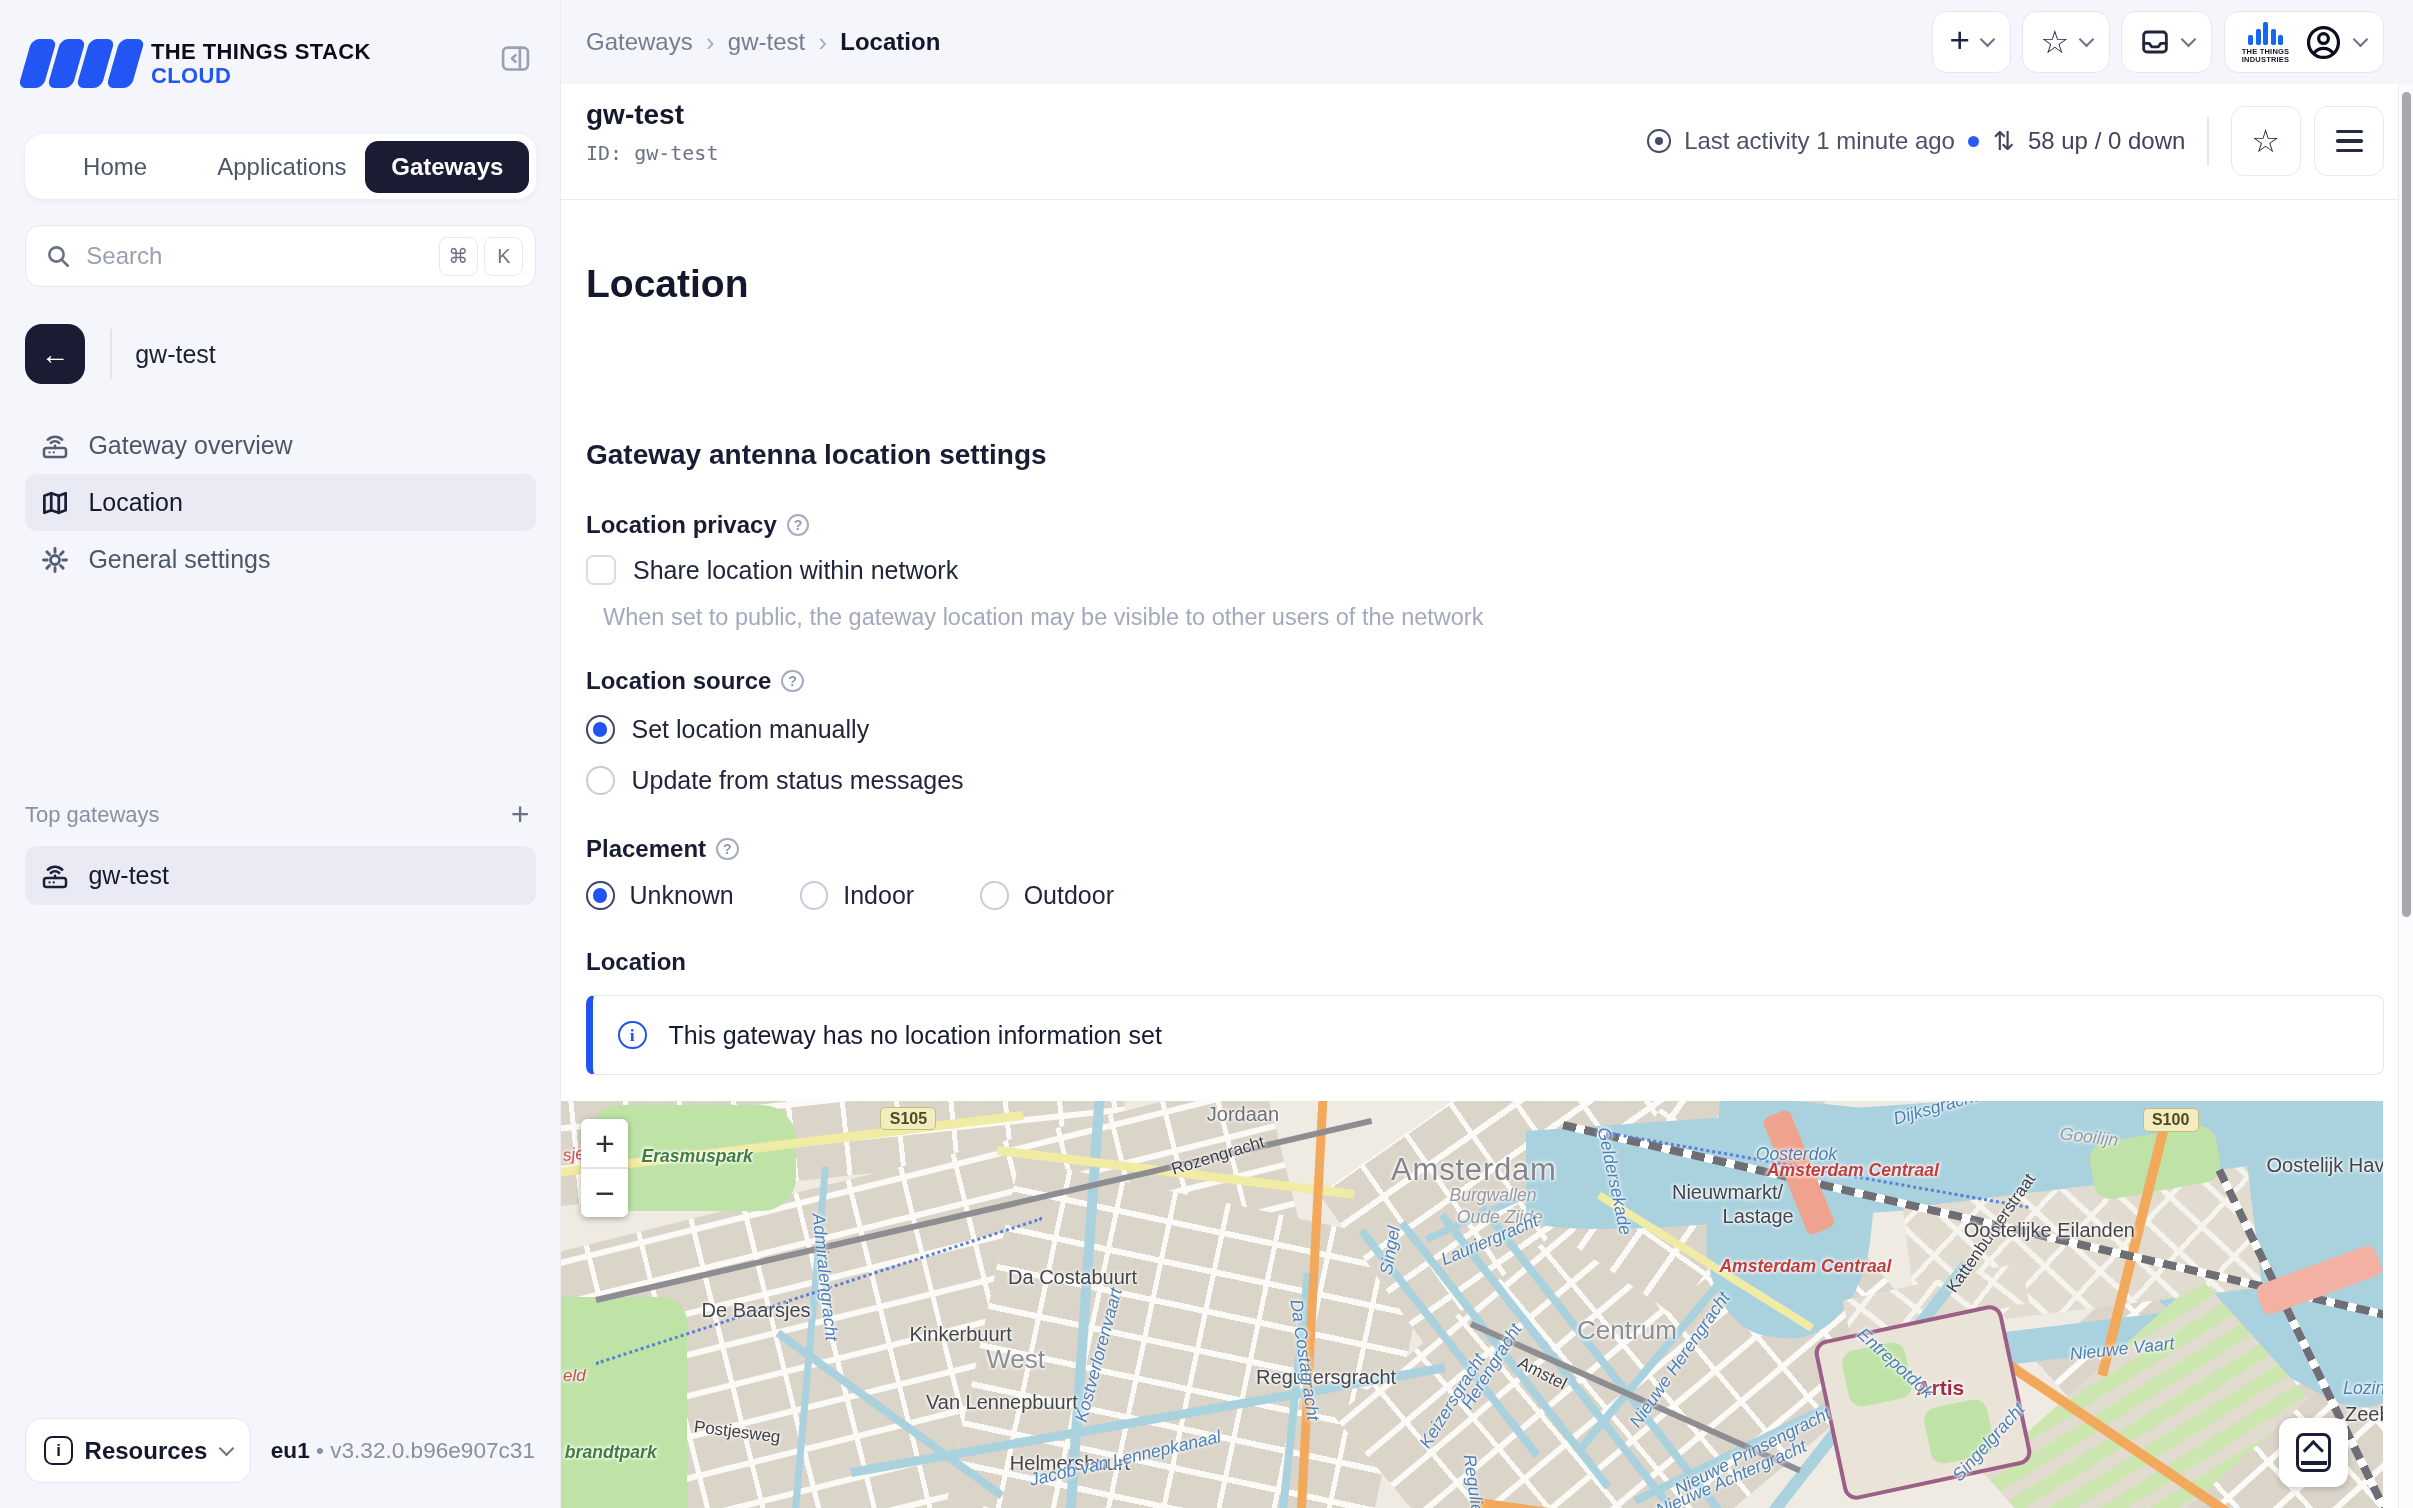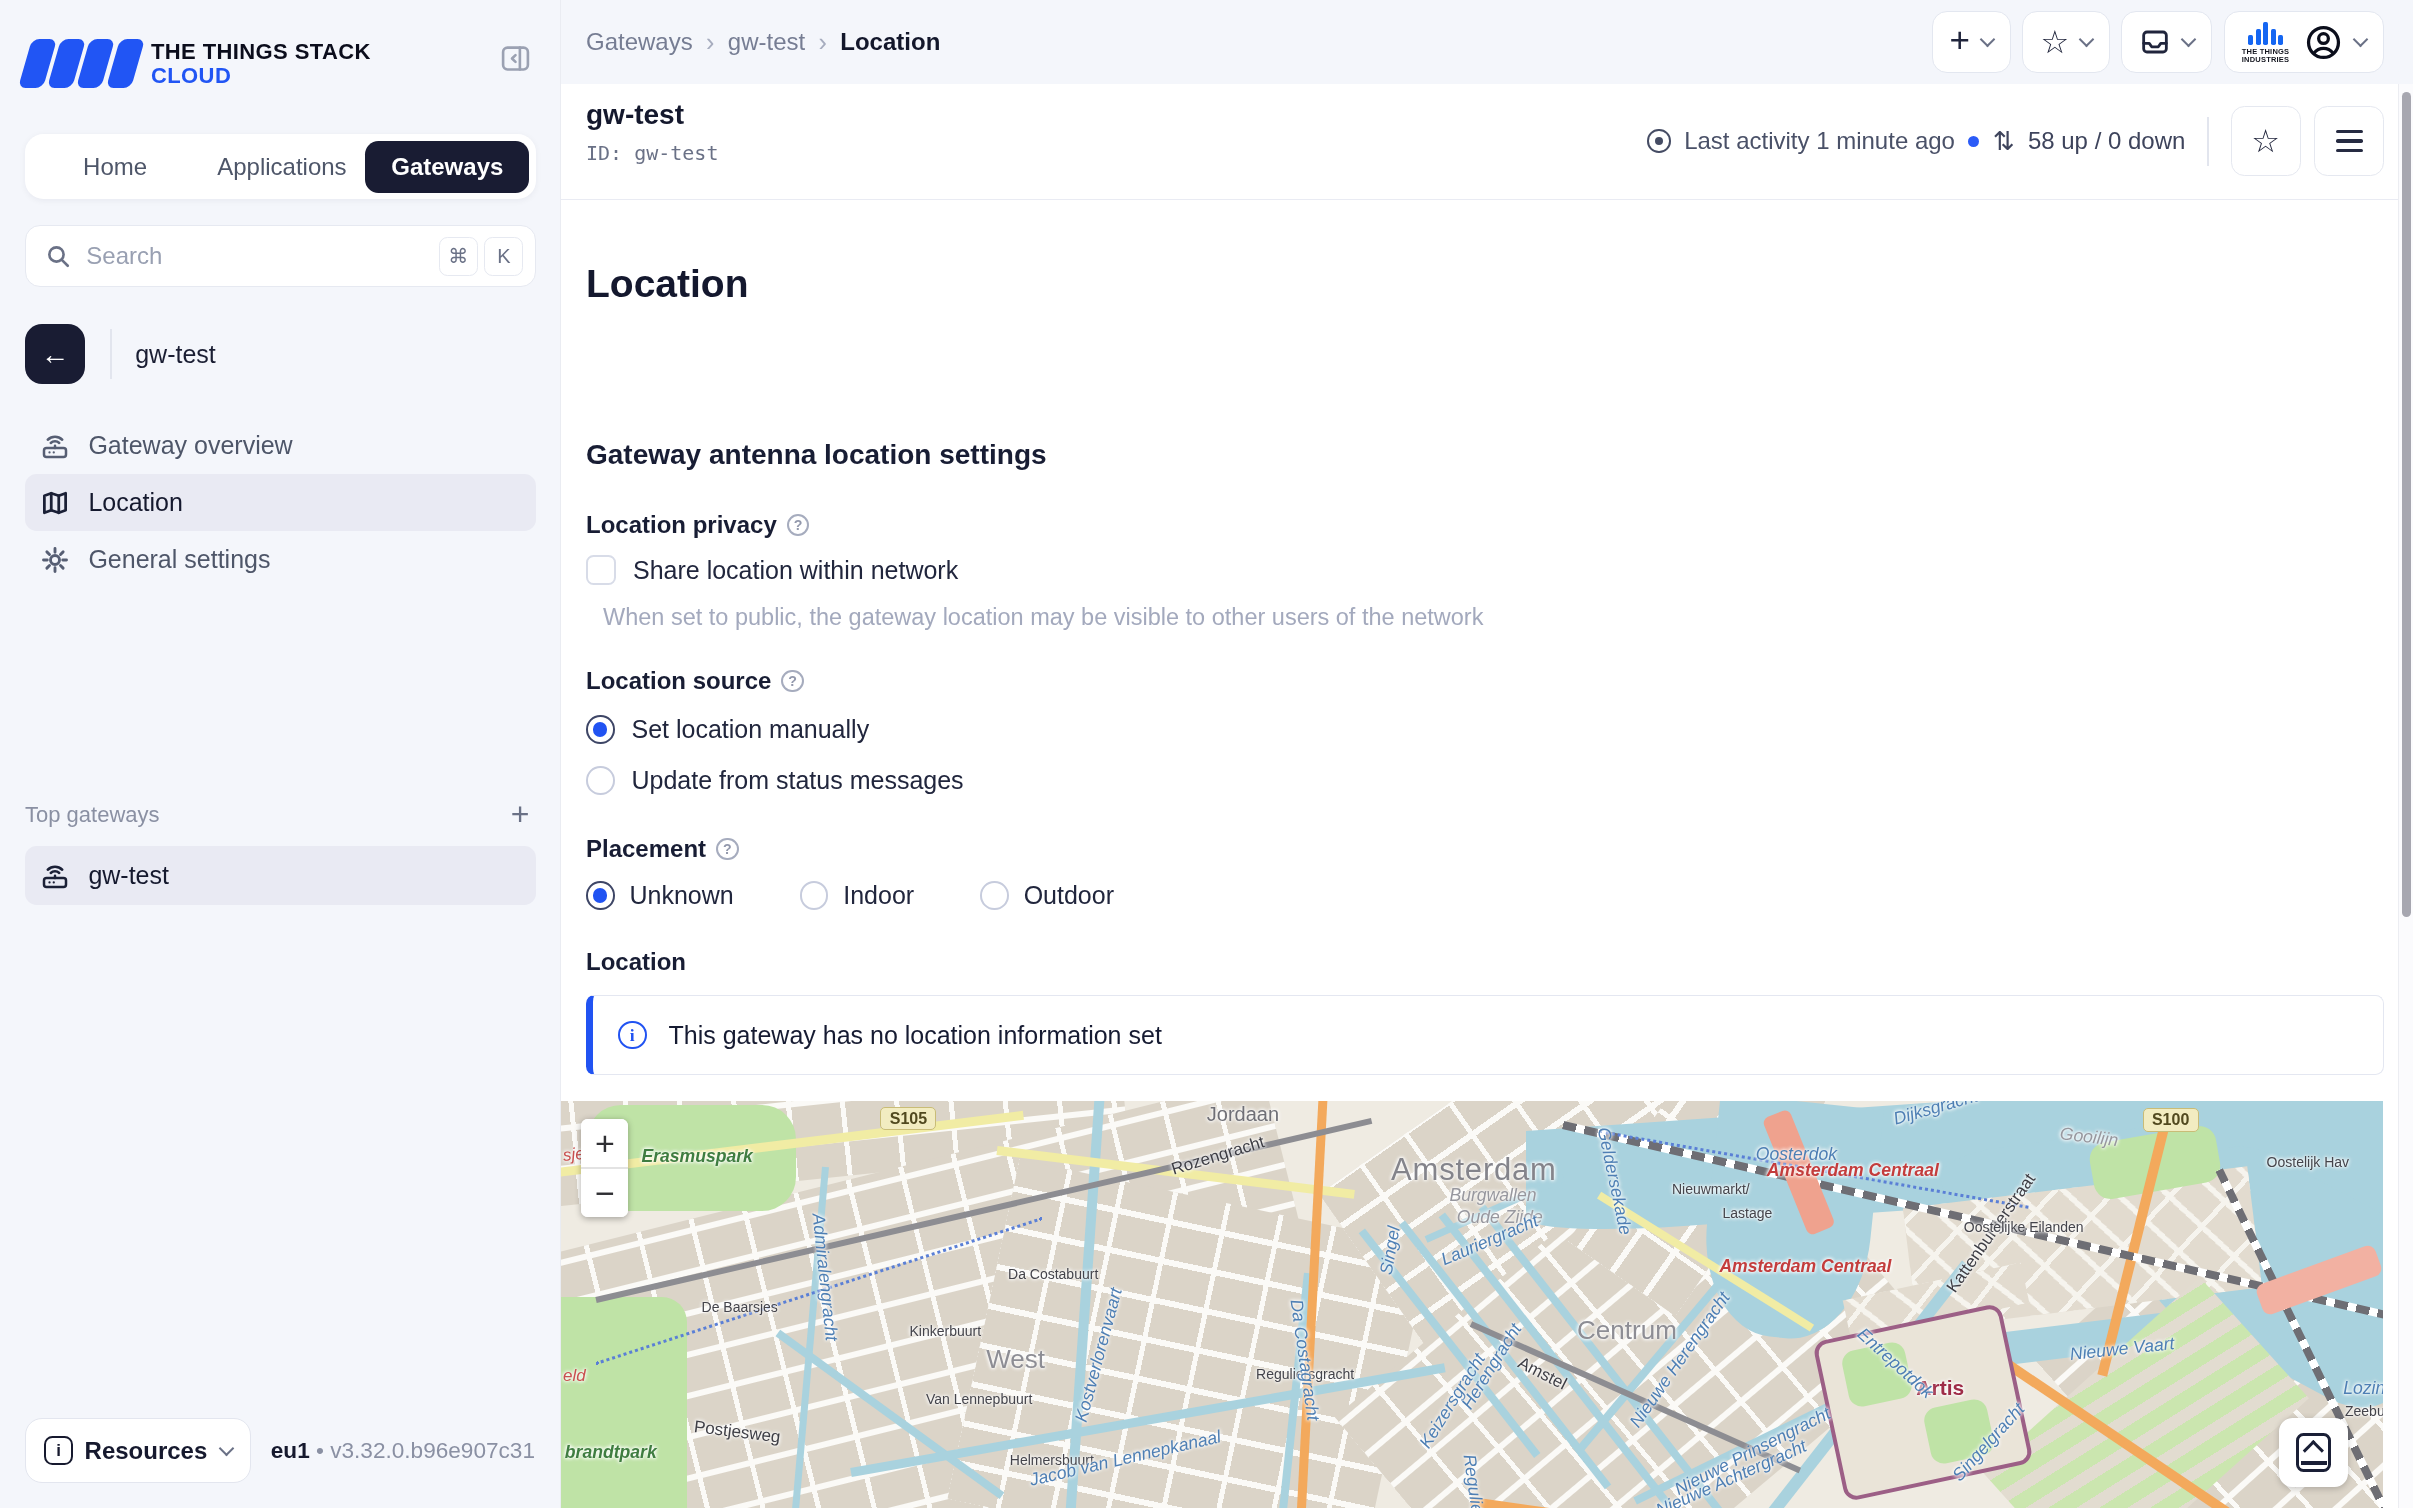--- a/index.html
+++ b/index.html
@@ -122,21 +122,21 @@
   .road-g { background:#8D8D92; transform-origin:left center; }
   .rail { background:repeating-linear-gradient(to right,#6E6E74 0 13.4px,#FFFFFF 13.4px 22px); transform-origin:left center; }
   .dotted { border-top:3.4px dotted #5A7FD6; height:0; transform-origin:left center; }
   .island { background-color:#E2DBCF;
     background-image:repeating-linear-gradient(50deg,transparent 0 28.5px,#F6F4EE 28.5px 34px),
                      repeating-linear-gradient(-40deg,transparent 0 39px,#F6F4EE 39px 44px); }
   .artis { background:#EAE4D8; border:4.2px solid #9C5F86; border-radius:13.4px; }
   .greenrows { background:repeating-linear-gradient(10deg,#CBE6AF 0 15px,#E2DCD0 15px 27px); }
   .mlbl { position:absolute; white-space:nowrap; transform-origin:left center;
     text-shadow:0 0 4.2px #fff,0 0 4.2px #fff,0 0 2.5px #fff; }
-  .hood { font-size:14px; color:#44444B; }
+  .hood { font-size:20px; color:#44444B; }
   .area { font-size:20px; color:#6F6F76; }
   .areaS { font-size:17.6px; font-style:italic; color:#97979E; }
   .big { font-size:31px; color:#84848B; letter-spacing:0.8px; }
   .big2 { font-size:26px; color:#8D8D94; }
   .water-lbl { font-size:17.6px; font-style:italic; color:#4E7FB4; }
   .street { font-size:17px; color:#3E3E45; }
   .red { font-size:17.6px; font-style:italic; font-weight:bold; color:#C33D3D; }
   .redS { font-size:17px; font-style:italic; color:#C94F4F; }
   .maroon { font-size:21px; font-weight:bold; color:#9E2C48; }
   .parkL { font-size:17.6px; font-style:italic; font-weight:bold; color:#3F7D40; }

